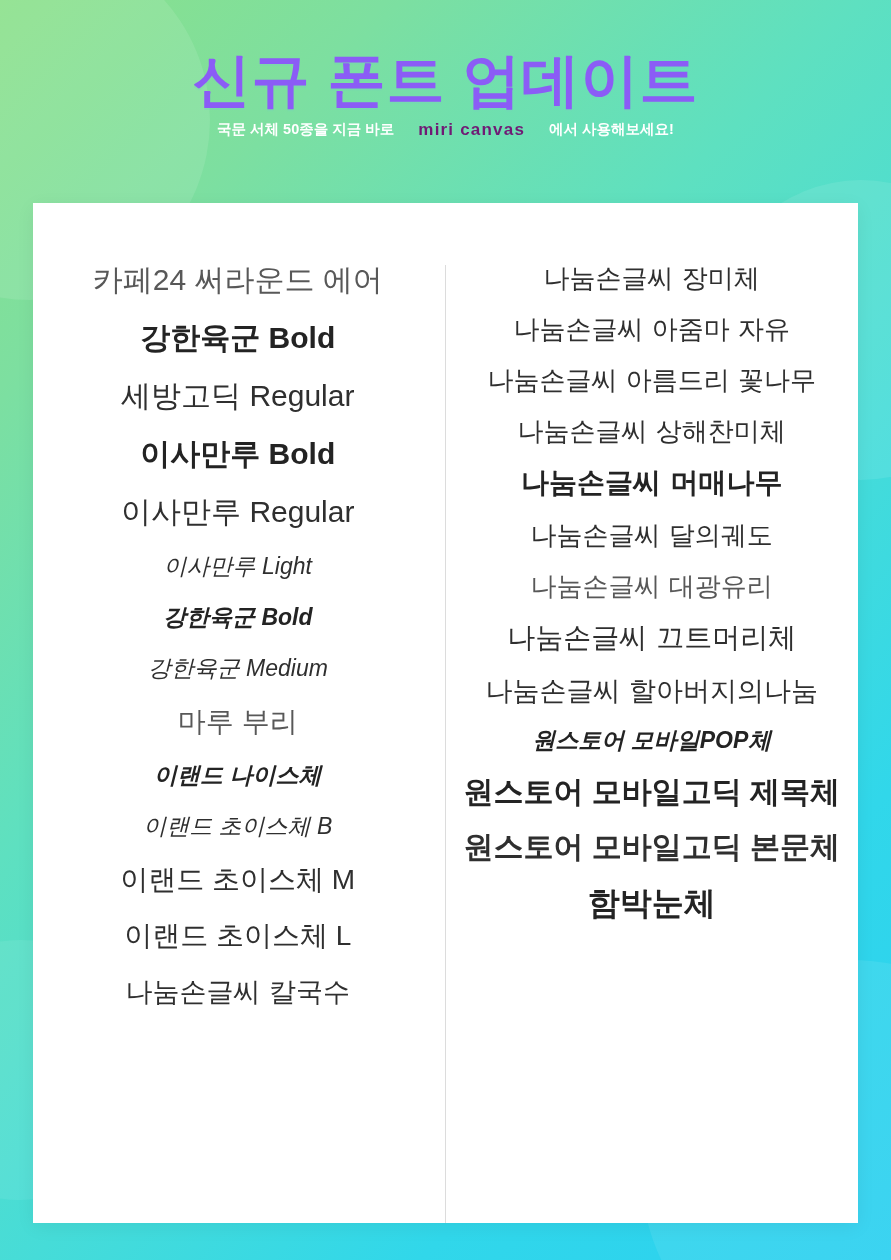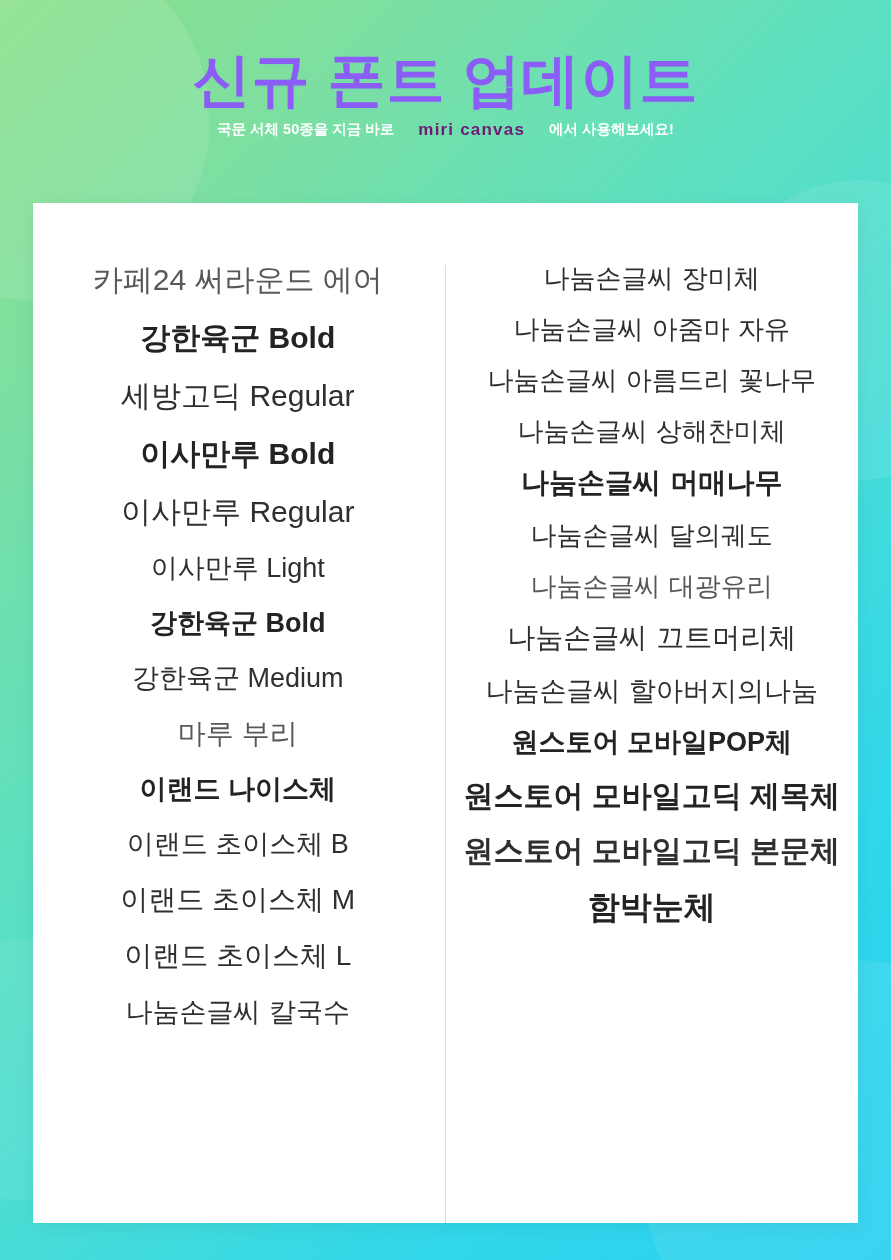--- a/index.html
+++ b/index.html
@@ -113,21 +113,21 @@
   .col-right .font-item { margin-bottom: 25px; }
 
   .w-light   { font-weight: 300; }
   .w-regular { font-weight: 400; }
   .w-medium  { font-weight: 600; }
   .w-bold    { font-weight: bold; }
 
   .s-26 { font-size: 26px; }
   .s-27 { font-size: 27px; }
   .s-28 { font-size: 28px; }
-  .s-29 { font-size: 27px; }
+  .s-29 { font-size: 23px; font-style: italic; }
   .s-30 { font-size: 30px; }
   .s-32 { font-size: 32px; }
 
   .gray { color: #585858; }
   .dark { color: #232323; }
 
   .script { font-family: "DejaVu Sans", sans-serif; }
 </style>
 </head>
 <body>

